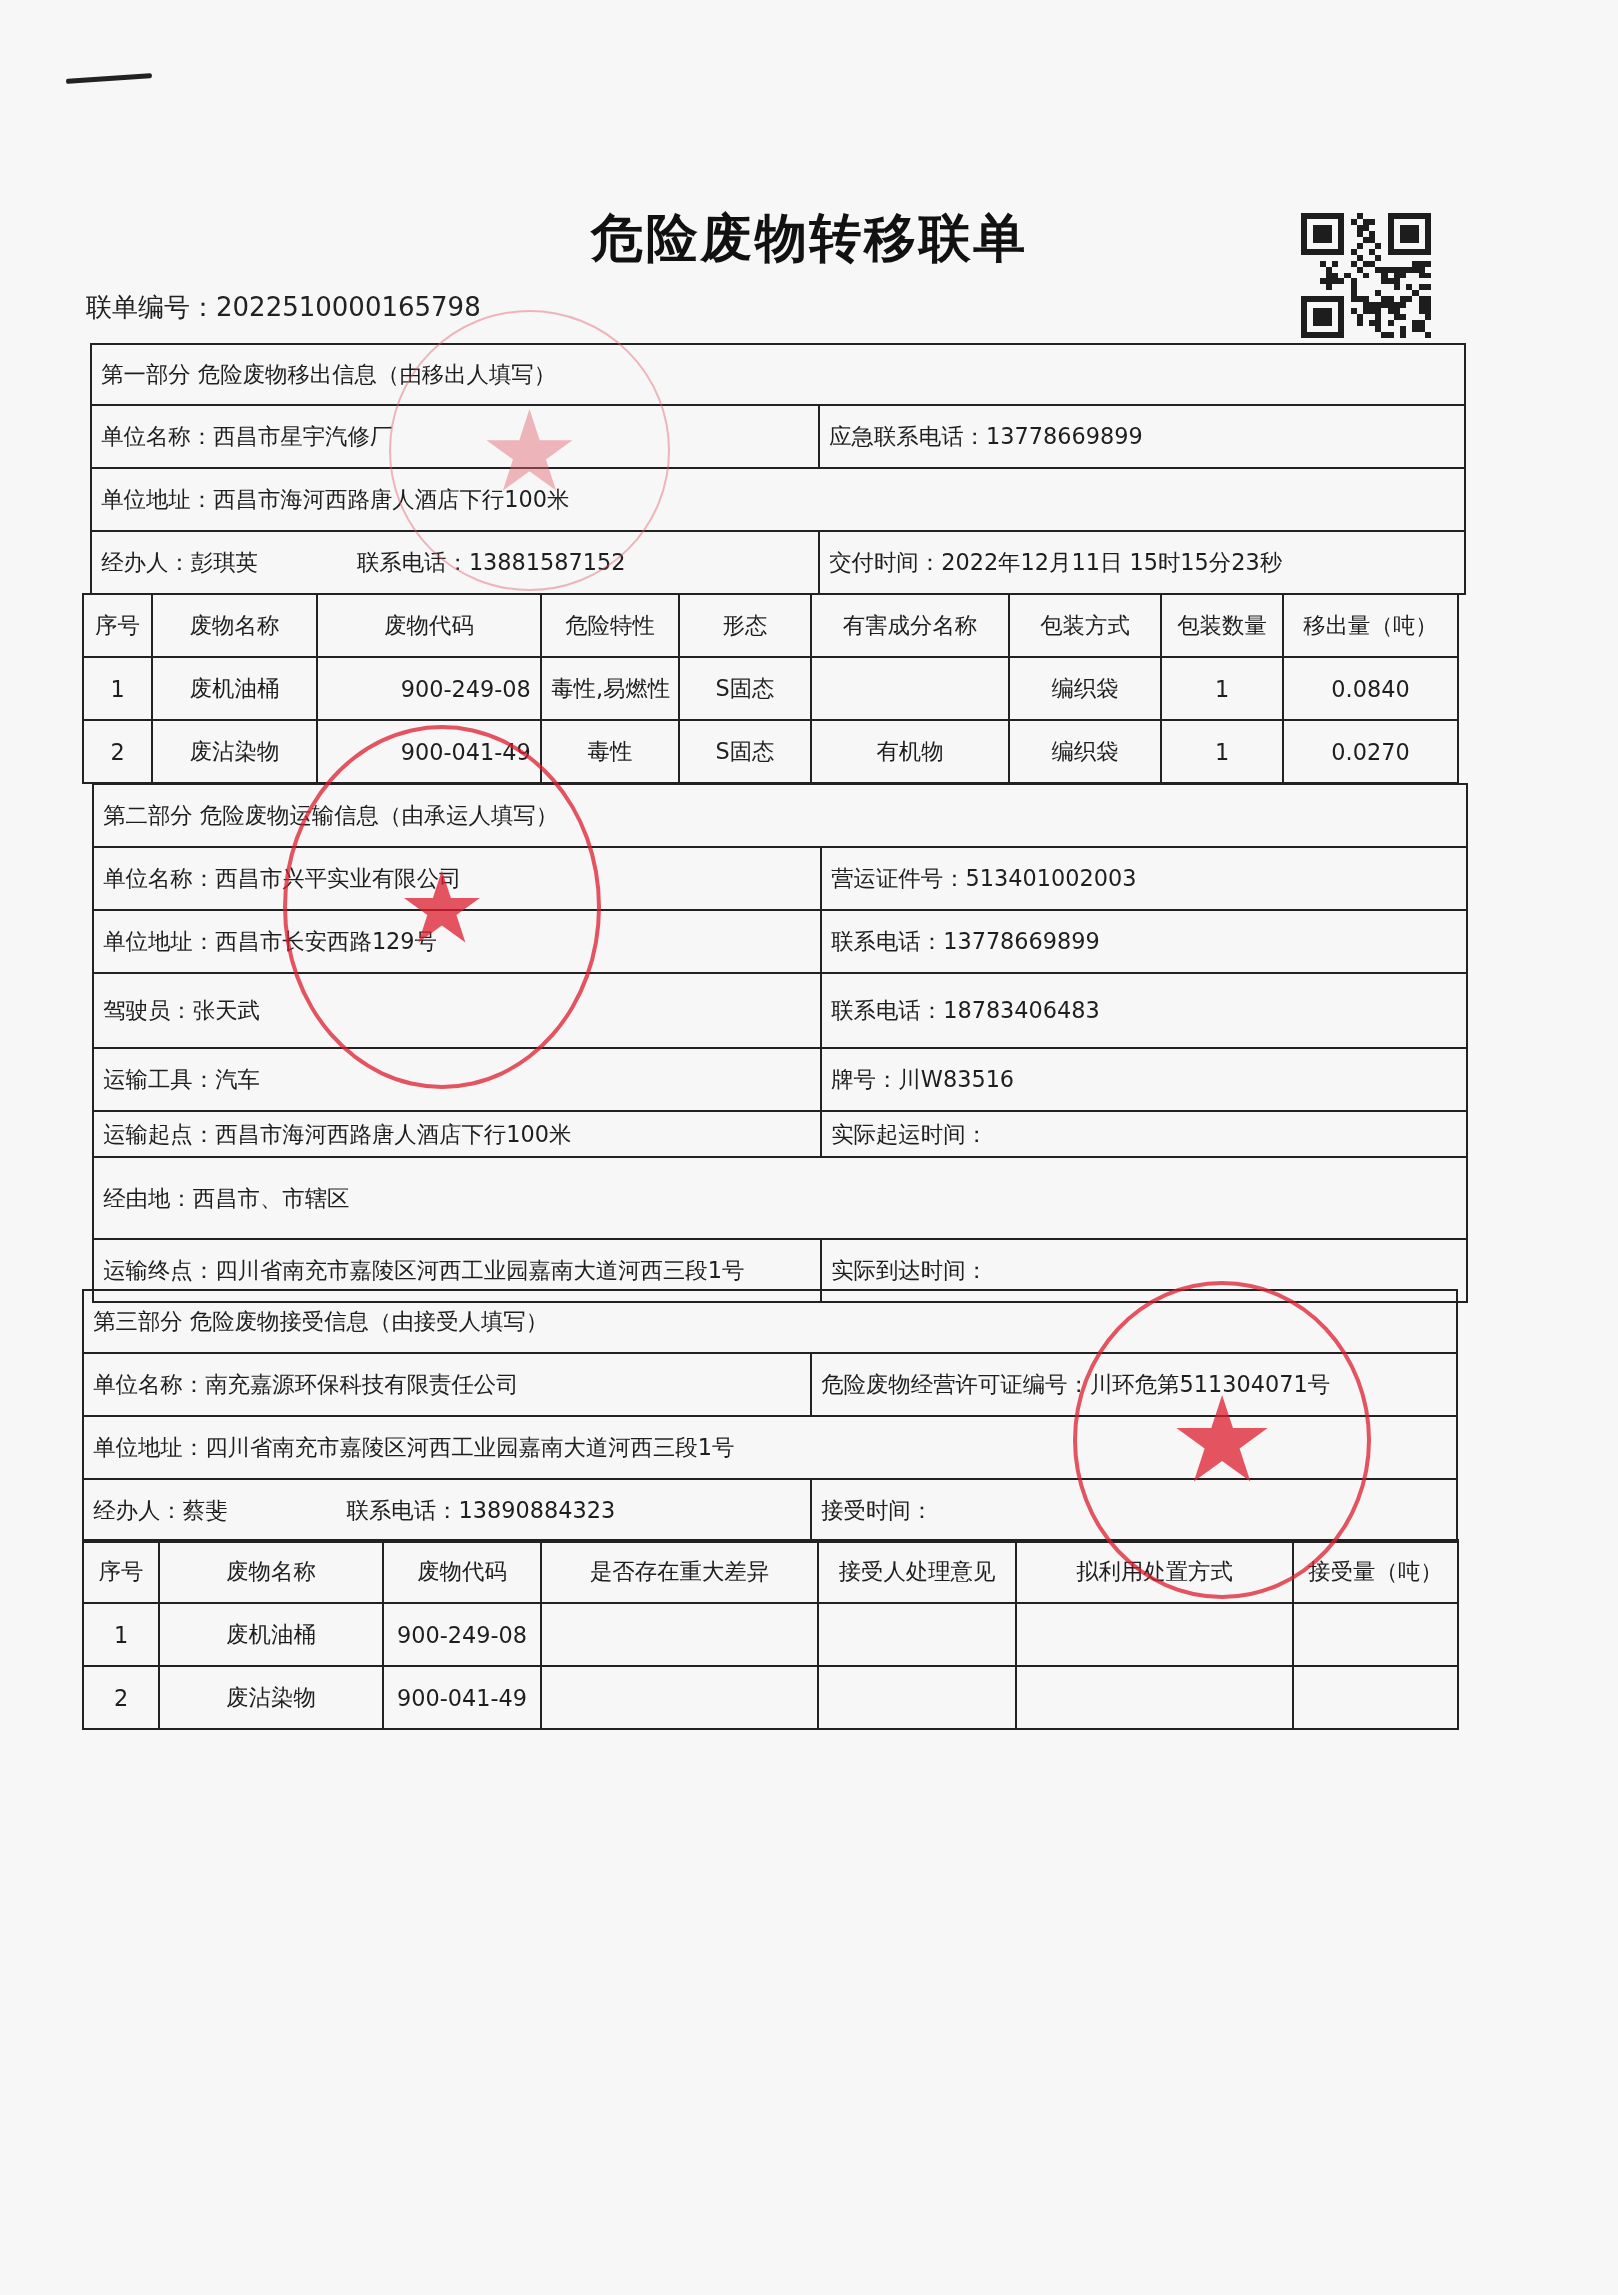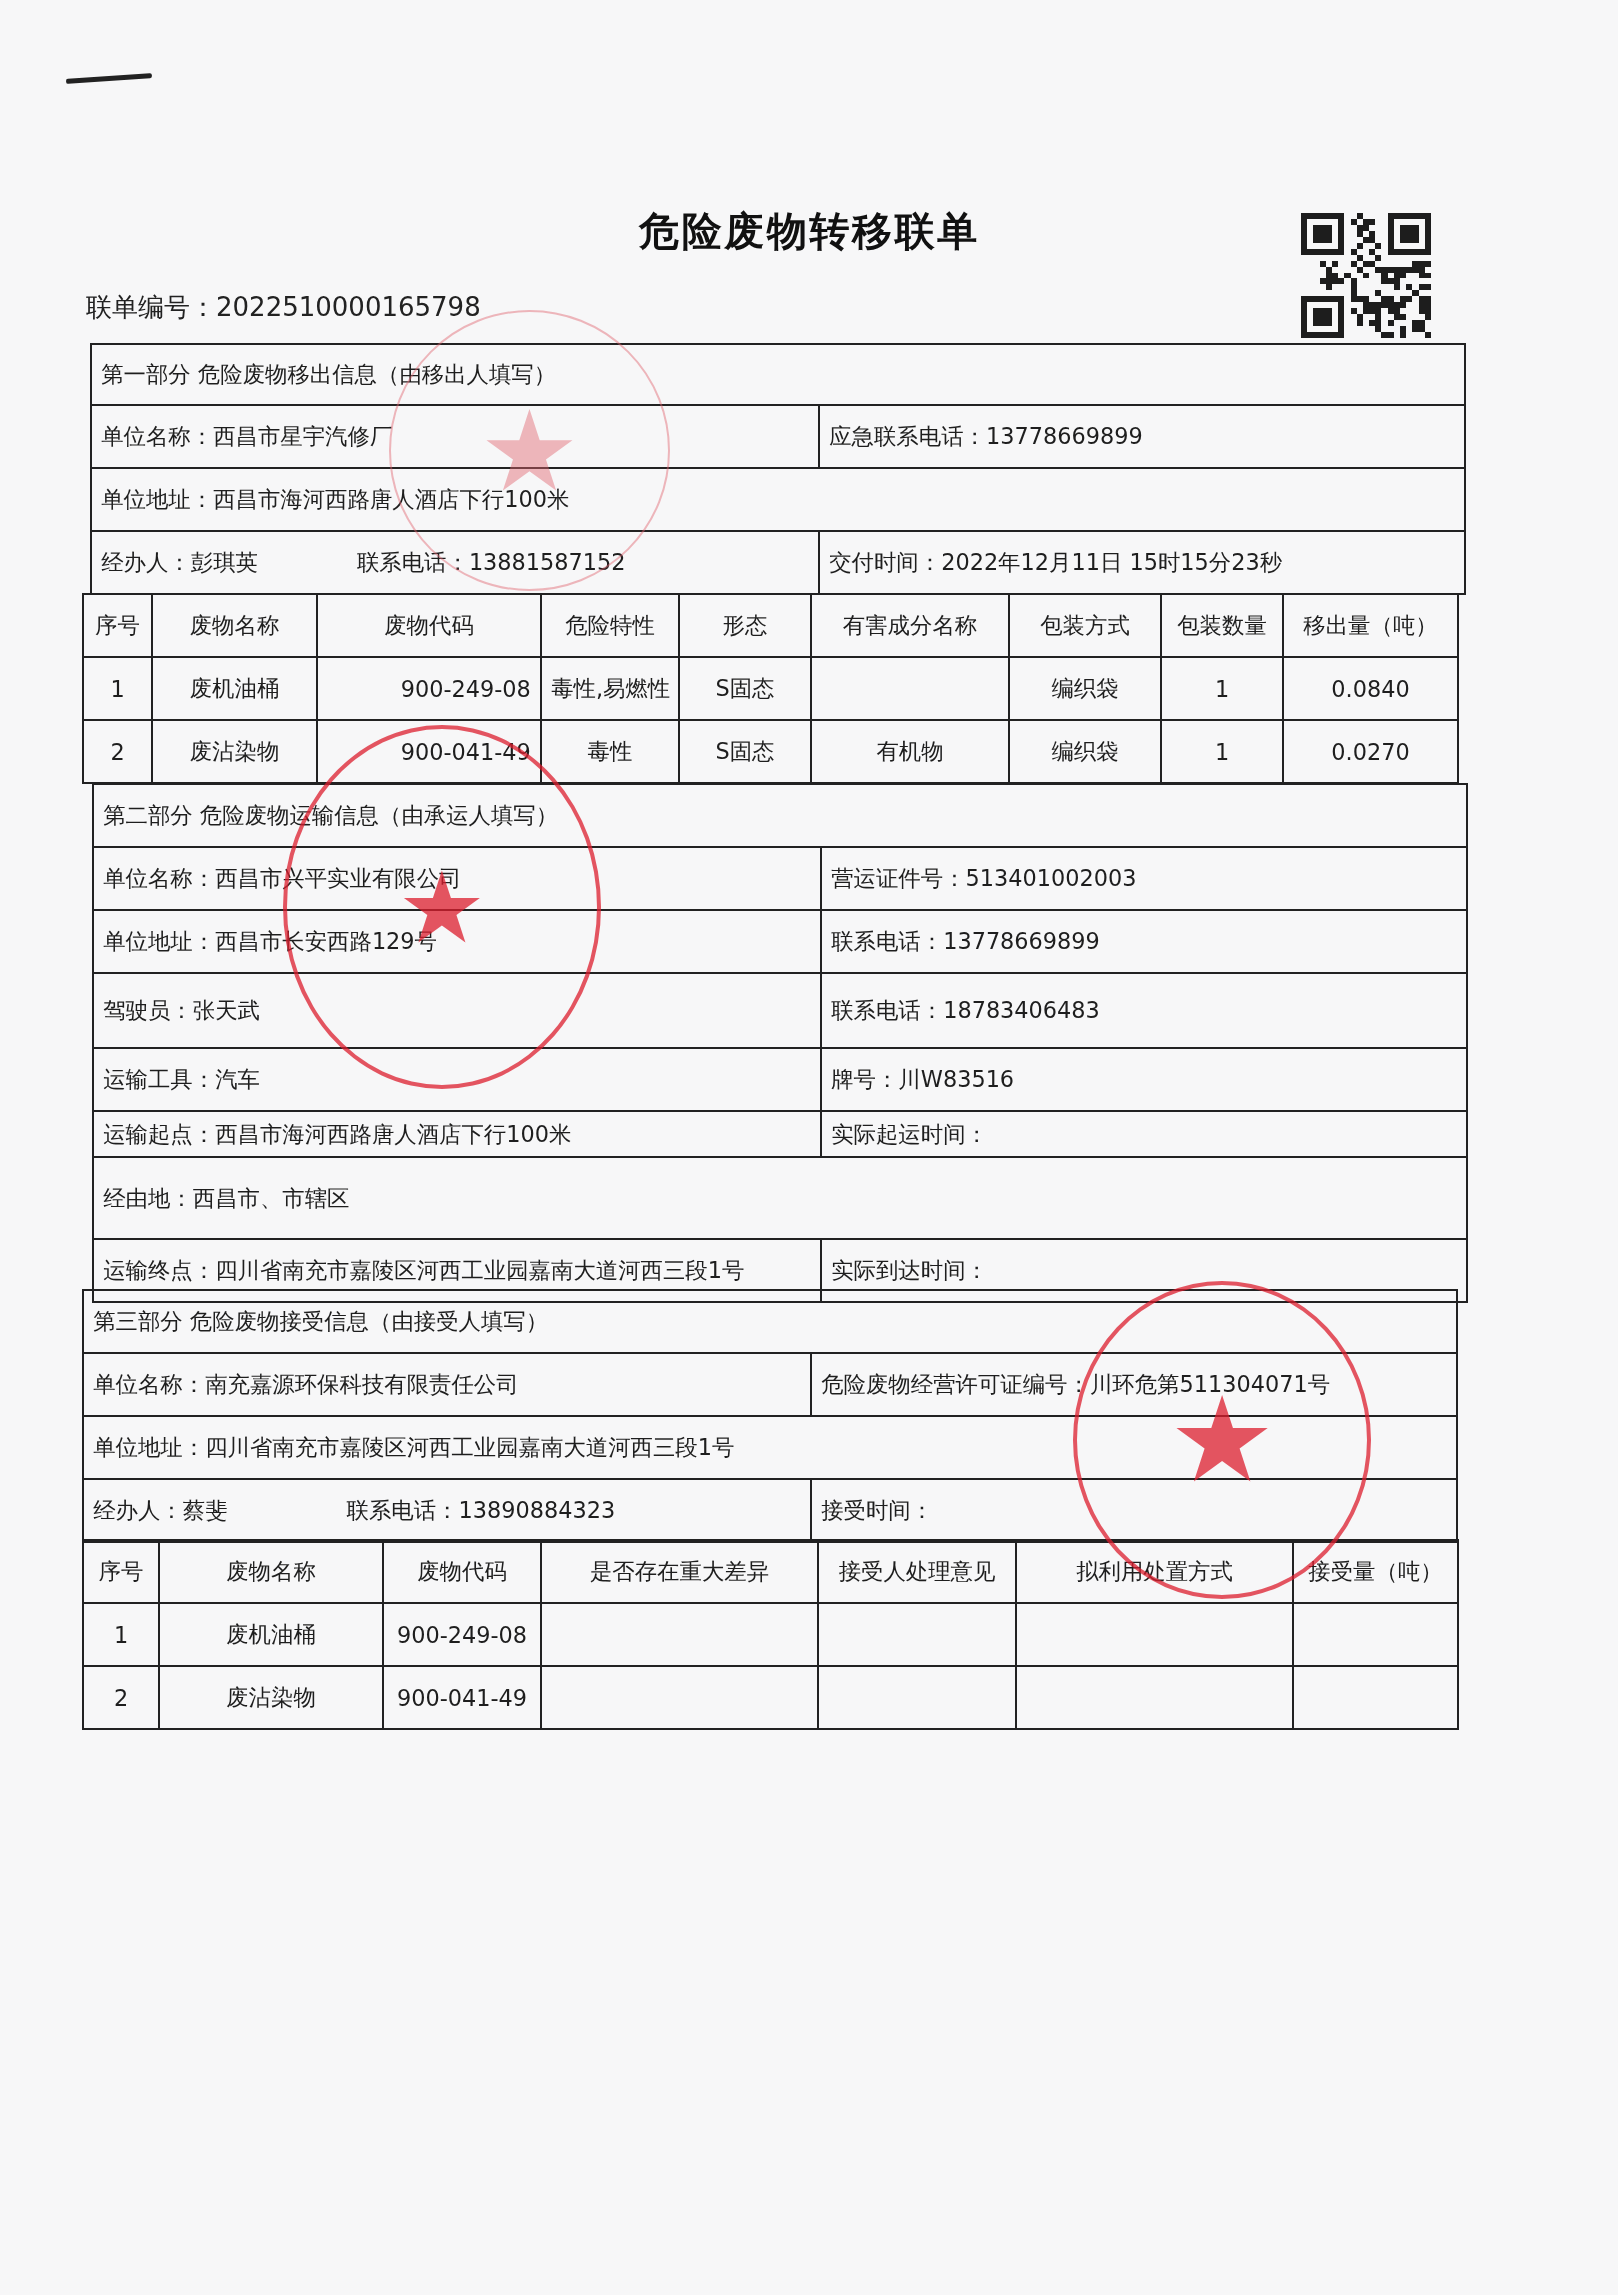--- a/index.html
+++ b/index.html
@@ -10,21 +10,21 @@
     overflow: hidden;
     font-family: "DejaVu Sans", "Liberation Sans", sans-serif;
     color: #1a1a1a;
   }
   .page-mark {
     position: absolute; left: 66px; top: 76px; width: 86px; height: 5.3px;
     background: #222; transform: rotate(-4deg); border-radius: 2px;
   }
   .title {
     position: absolute; left: 0; width: 1619px; top: 204px;
-    text-align: center; font-size: 40px; font-weight: bold; letter-spacing: 2.6px;
+    text-align: center; font-size: 52px; font-weight: bold; letter-spacing: 2.6px;
     color: #111;
   }
   .manifest-no {
     position: absolute; left: 86px; top: 290px; font-size: 26px; color: #222;
   }
   .qr {
     position: absolute; left: 1301px; top: 213px; width: 130px; height: 125px;
     display: grid; grid-template-columns: repeat(21, 1fr); grid-template-rows: repeat(21, 1fr);
   }
   .qr span { background: #1d1d1d; }

